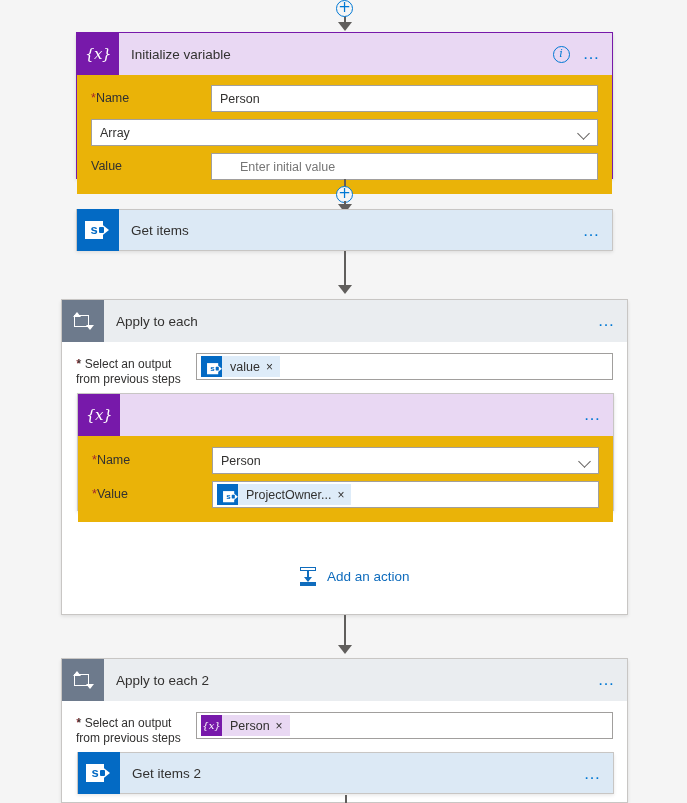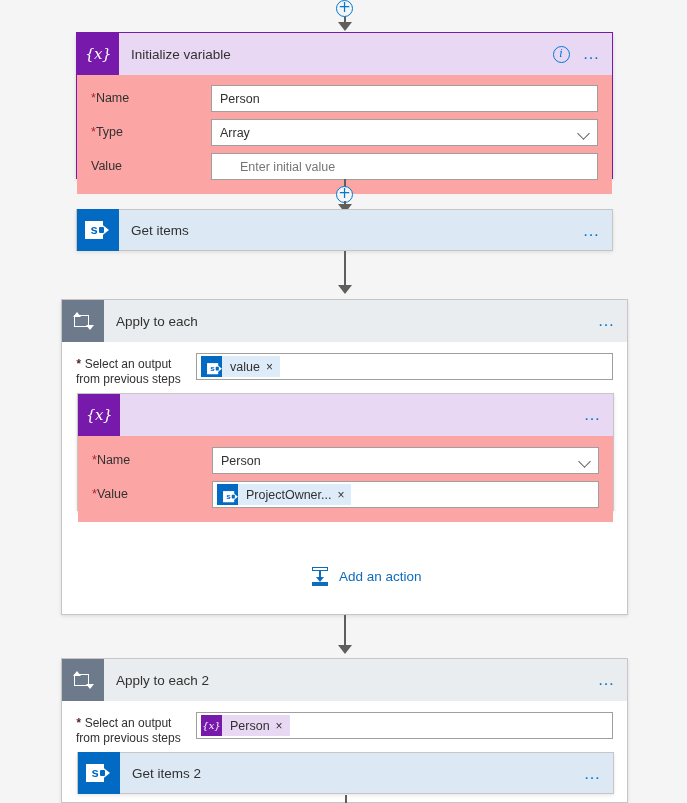--- a/index.html
+++ b/index.html
@@ -214,21 +214,21 @@
     color: #0078d4;
     font-size: 17px;
     letter-spacing: 2.5px;
     line-height: 10px;
     font-family: "Liberation Sans", sans-serif;
   }
 
   
   .card-body {
     padding: 10px 14px 14px 14px;
-    background: #fca5a5;
+    background: #eab308;
   }
   .field-row {
     display: flex;
     align-items: flex-start;
     margin-bottom: 7px;
   }
   .field-label {
     width: 120px;
     flex: 0 0 120px;
     font-size: 12.5px;
@@ -431,21 +431,20 @@
     <div class="card-body">
 
       <div class="field-row">
         <div class="field-label"><span class="req-star">*</span><span>Name</span></div>
         <div class="field-input">
           <span>Person</span>
         </div>
       </div>
 
       <div class="field-row">
-        <div class="field-label"><span class="req-star">*</span><span>Type</span></div>
         <div class="field-input">
           <span>Array</span>
           <span class="chev"></span>
         </div>
       </div>
 
       <div class="field-row" style="margin-bottom:0;">
         <div class="field-label"><span>Value</span></div>
         <div class="field-input placeholder">
           <span>Enter initial value</span>
@@ -550,21 +549,21 @@
                 </span>
               </span>
               <span class="token-text">ProjectOwner...</span>
               <span class="token-x">×</span>
             </span>
           </div>
         </div>
       </div>
     </div>
 
-    <div class="add-action" style="left:248px; top:267px;">
+    <div class="add-action" style="left:236px; top:267px;">
       <span class="add-icon">
         <span class="bar-top"></span>
           <span class="stem"></span>
           <span class="arrow"></span>
           <span class="bar-bot"></span>
       </span>
       <span class="add-label">Add an action</span>
     </div>
   </div>
 

